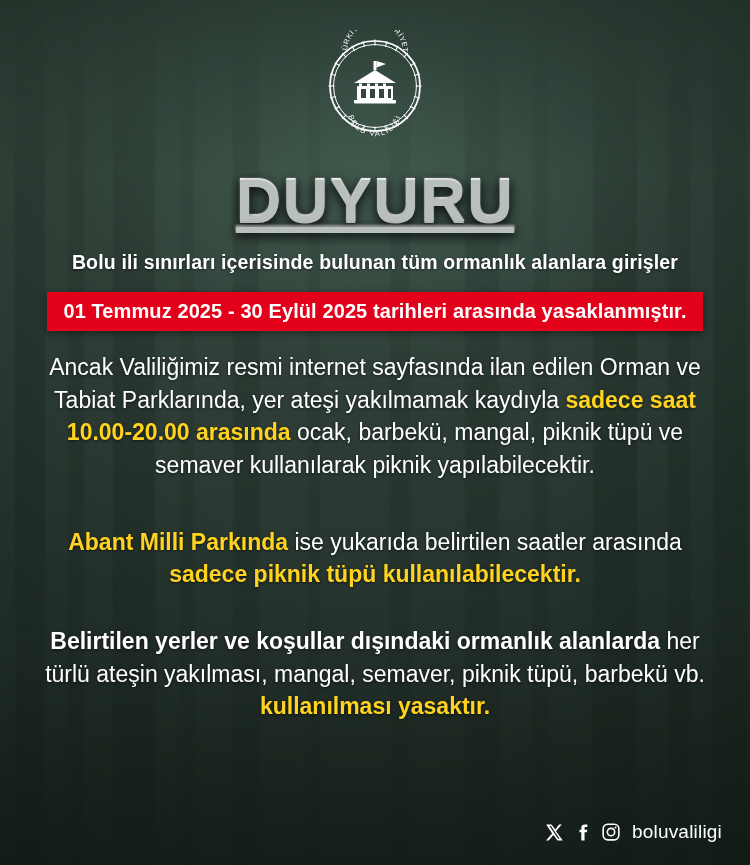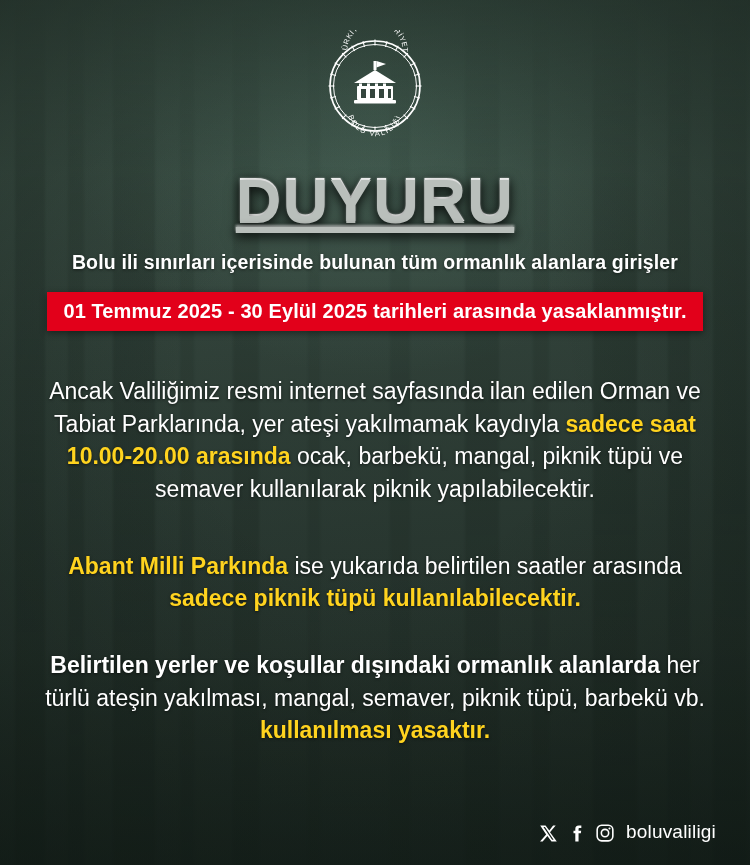--- a/index.html
+++ b/index.html
@@ -79,39 +79,39 @@
     font-size: 20px;
     font-weight: 700;
     padding: 8px 16px 9px;
     line-height: 1.1;
     box-shadow: 0 2px 7px rgba(0,0,0,0.45);
     letter-spacing: 0.1px;
   }
 
   
   .para {
-    margin-top: 44px;
+    margin-top: 20px;
     font-size: 23px;
     line-height: 1.42;
     color: #ffffff;
     font-weight: 400;
     text-shadow: 0 1px 3px rgba(0,0,0,0.55);
     max-width: 660px;
   }
   .para.p2 { margin-top: 44px; }
   .para.p3 { margin-top: 34px; }
   .para.p4 { margin-top: 34px; }
 
   .yellow { color: #ffd31f; font-weight: 700; }
   .uline  { text-underline-offset: 3px; font-weight: 700; }
 
   
   .footer {
-    position:absolute; right: 34px; bottom: 22px;
-    display:flex; align-items:flex-end; gap:9px;
+    position:absolute; right: 28px; bottom: 22px;
+    display:flex; align-items:center; gap:9px;
     color:#ffffff;
   }
   .footer .sicon { display:flex; align-items:center; justify-content:center; }
   .handle { font-size: 19px; font-weight: 400; letter-spacing: .2px; margin-left: 2px; }
 </style>
 </head>
 <body>
 
 <div id="poster">
 

